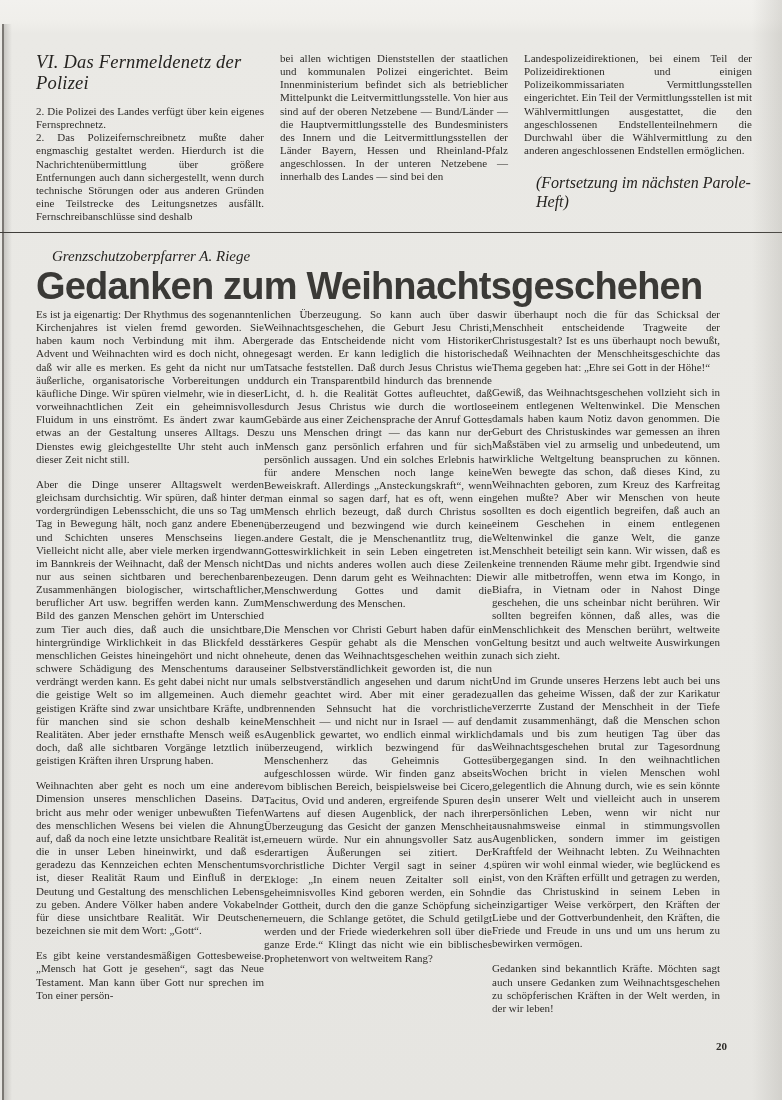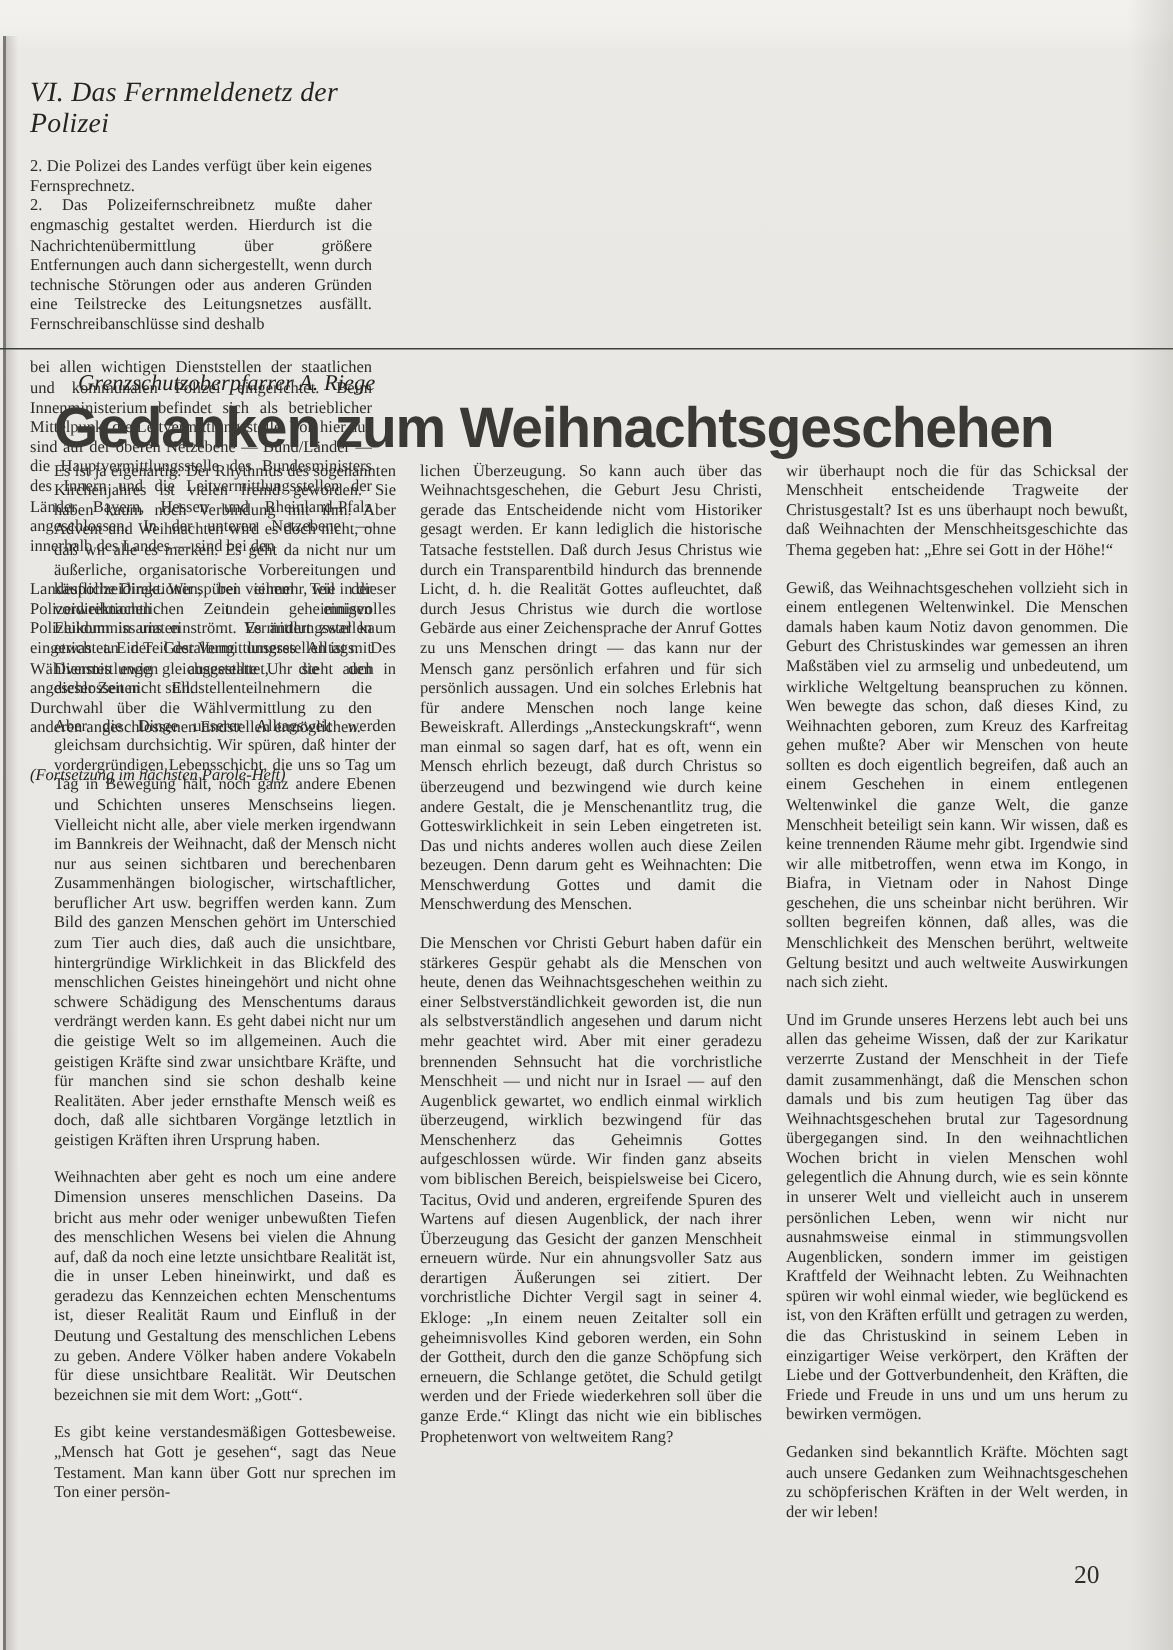--- a/index.html
+++ b/index.html
@@ -20,63 +20,63 @@
   }
   .gutter-line { 
     position:absolute; left:2px; top:24px; bottom:0; width:2px;
     background:#55524e; opacity:.75;
   }
   .gutter-soft {
     position:absolute; left:4px; top:24px; bottom:0; width:8px;
     background:linear-gradient(90deg, rgba(100,97,92,.25), rgba(100,97,92,0));
   }
 
-  .top-article { position:absolute; top:52px; left:20px; display:flex; gap:16px;flex-direction:column; }
+  .top-article { position:absolute; top:52px; left:36px; display:flex; gap:16px; }
   .col { width:228px; }
 
   .top-title {
     margin:0 0 11px 0;
     font-style:italic; font-weight:normal;
     font-size:18.5px; line-height:21px;
     color:#262421; letter-spacing:.2px;
   }
   p.body {
     margin:0 0 12px 0;
     font-size:11px; line-height:13.15px;
     text-align:justify; hyphens:auto; -webkit-hyphens:auto;
     color:#2e2c29;
   }
   .top-article p.body { margin:0; }
   .continuation {
-    margin:16px 0 0 0;
-    font-style:italic; font-size:11px; line-height:19px;
+    margin:16px 0 0 12px;
+    font-style:italic; font-size:16px; line-height:19px;
     text-align:left; color:#262421;
   }
 
   .divider {
     position:absolute; top:232px; left:0; width:782px; height:0;
     border:0; border-top:1.6px solid #403e3a; margin:0;
   }
 
   .main-article { position:absolute; top:247px; left:36px; width:716px; }
   .byline {
     margin:0 0 1px 16px;
     font-style:italic; font-size:15px; line-height:18px; color:#262421;
   }
   .headline {
     margin:0 0 2px 0;
     font-family:"Liberation Sans", sans-serif;
     font-weight:bold; font-size:38px; line-height:40px;
     letter-spacing:-.8px; color:#3a3936;
   }
-  .main-cols { display:flex; gap:16px; }
+  .main-cols { display:flex; gap:0; }
 
   .page-number {
     position:absolute; left:716px; top:1040px;
-    font-weight:normal; font-size:17px; color:#2e2c29;
+    font-weight:bold; font-size:11px; color:#2e2c29;
   }
 </style>
 </head>
 <body>
 
 <div class="page">
   <div class="gutter-line"></div>
   <div class="gutter-soft"></div>
 
   <section class="top-article">

